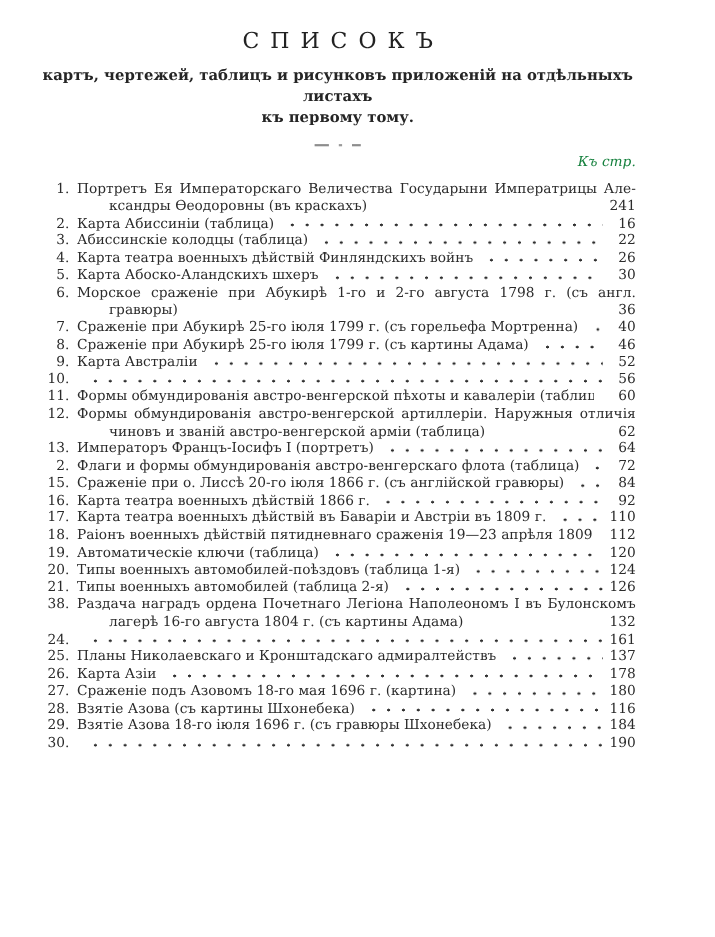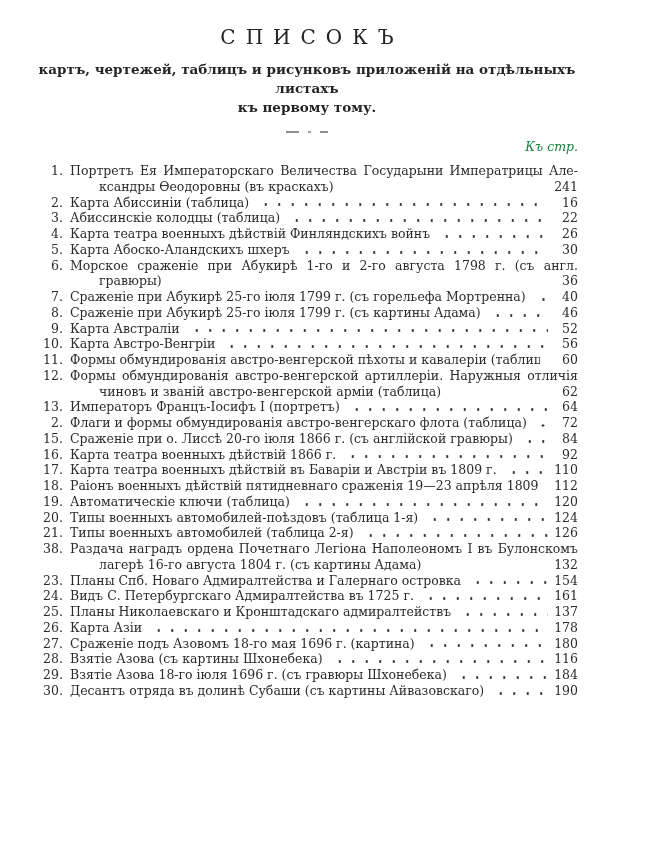--- a/index.html
+++ b/index.html
@@ -198,21 +198,20 @@
             <span class="leader"></span>
             <span class="pg">52</span>
           </div>
         </div>
   </div>
 
   <div class="toc-item">
     <div class="num">10.</div>
     <div class="item-body">
           <div class="line last">
-            <span class="txt">Карта Австро-Венгріи</span>
             <span class="leader"></span>
             <span class="pg">56</span>
           </div>
         </div>
   </div>
 
   <div class="toc-item">
     <div class="num">11.</div>
     <div class="item-body">
           <div class="line last">
@@ -339,36 +338,25 @@
     <div class="item-body">
           <div class="line full">Раздача наградъ ордена Почетнаго Легіона Наполеономъ I въ Булонскомъ</div>
           <div class="line cont last">
             <span class="txt">лагерѣ 16-го августа 1804 г. (съ картины Адама)</span>
             <span class="leader"></span>
             <span class="pg">132</span>
           </div>
         </div>
   </div>
 
-  <div class="toc-item">
-    <div class="num">23.</div>
-    <div class="item-body">
-          <div class="line last">
-            <span class="txt">Планы Спб. Новаго Адмиралтейства и Галернаго островка</span>
-            <span class="leader"></span>
-            <span class="pg">154</span>
-          </div>
-        </div>
-  </div>
 
   <div class="toc-item">
     <div class="num">24.</div>
     <div class="item-body">
           <div class="line last">
-            <span class="txt">Видъ С. Петербургскаго Адмиралтейства въ 1725 г.</span>
             <span class="leader"></span>
             <span class="pg">161</span>
           </div>
         </div>
   </div>
 
   <div class="toc-item">
     <div class="num">25.</div>
     <div class="item-body">
           <div class="line last">
@@ -420,20 +408,19 @@
             <span class="leader"></span>
             <span class="pg">184</span>
           </div>
         </div>
   </div>
 
   <div class="toc-item">
     <div class="num">30.</div>
     <div class="item-body">
           <div class="line last">
-            <span class="txt">Десантъ отряда въ долинѣ Субаши (съ картины Айвазовскаго)</span>
             <span class="leader"></span>
             <span class="pg">190</span>
           </div>
         </div>
   </div>
 </div>
 </div>
 
 </body></html>

